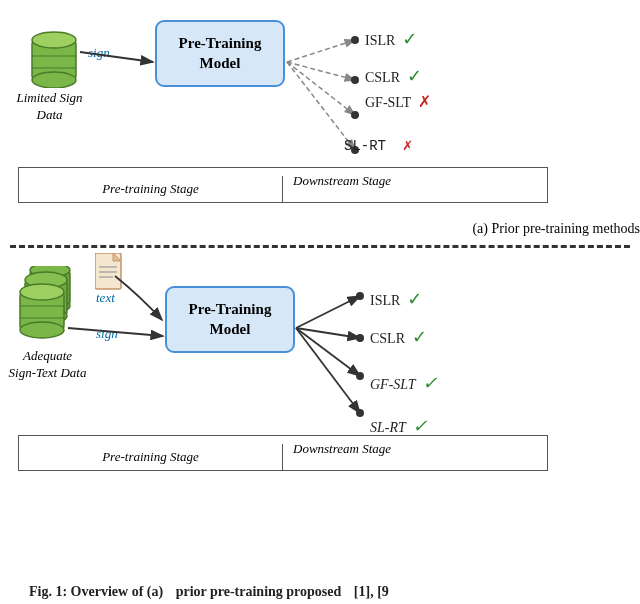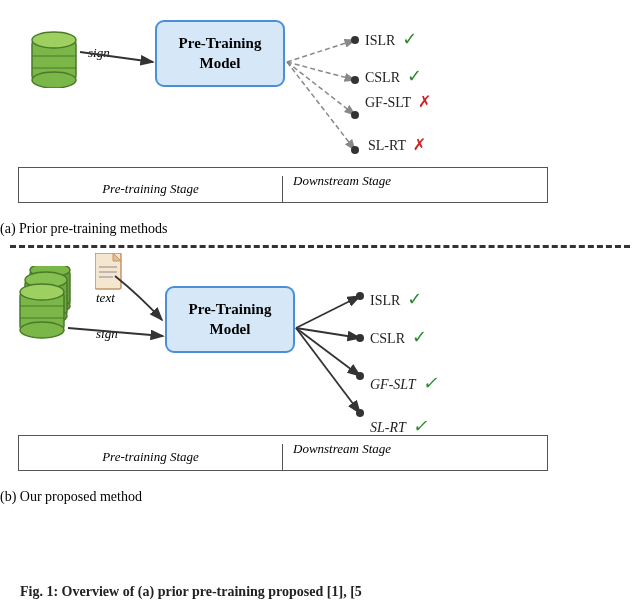--- a/index.html
+++ b/index.html
@@ -46,21 +46,21 @@
       font-weight: bold;
       padding: 12px 10px;
       line-height: 1.3;
       position: absolute;
     }
 
     .label-text {
       position: absolute;
       font-style: italic;
       font-size: 13px;
-      color: #000000;
+      color: #0369a1;
     }
 
     
     .stage-bar {
       position: absolute;
       display: flex;
       border: 1.5px solid #555;
     }
 
     .stage-left {
@@ -75,21 +75,21 @@
     .stage-right {
       text-align: left;
       font-style: italic;
       font-size: 13px;
       padding: 5px 10px;
     }
 
     
     .caption {
       position: absolute;
-      text-align: left;
+      text-align: right;
       font-size: 14px;
       width: 100%;
       left: 0;
     }
 
     
     .task-label {
       position: absolute;
       font-size: 14px;
       font-weight: normal;
@@ -122,20 +122,21 @@
       font-size: 14px;
       color: #222;
       left: 0;
       width: 100%;
       text-align: left;
       padding: 0 20px;
     }
 
     .fig-caption span {
       font-weight: bold;
+      margin-left: 9px;
     }
   </style>
 </head>
 <body>
 
 <div class="top-section diagram-section">
 
   <div style="position:absolute; top:28px; left:28px;">
     <svg width="52" height="60" viewBox="0 0 52 60">
 
@@ -143,20 +144,24 @@
 
       <ellipse cx="26" cy="12" rx="22" ry="8" fill="#9dd060" stroke="#4a7a28" stroke-width="1.5"></ellipse>
 
       <ellipse cx="26" cy="52" rx="22" ry="8" fill="#7ab648" stroke="#4a7a28" stroke-width="1.5"></ellipse>
 
       <line x1="4" y1="28" x2="48" y2="28" stroke="#4a7a28" stroke-width="1"></line>
       <line x1="4" y1="40" x2="48" y2="40" stroke="#4a7a28" stroke-width="1"></line>
     </svg>
   </div>
 
+  <div style="position:absolute; top:90px; left:12px; text-align:center; font-size:13px; font-style:italic; line-height:1.3; width:75px;">
+    <span>Limited
+Sign Data</span>
+  </div>
 
   <div class="label-text" style="top:45px; left:88px;">sign</div>
 
   <div class="model-box" style="width:130px; top:20px; left:155px;">
     <span>Pre-Training</span><br>
     <span>Model</span>
   </div>
 
   <svg class="arrows-svg" viewBox="0 0 600 230" style="position:absolute;top:0;left:0;width:600px;height:230px;">
 
@@ -184,21 +189,21 @@
 
   <div class="task-label" style="top:28px; left:365px;">
     ISLR &nbsp;<span class="check-green">✓</span>
   </div>
   <div class="task-label" style="top:65px; left:365px;">
     CSLR &nbsp;<span class="check-green">✓</span>
   </div>
   <div class="task-label" style="top:92px; left:365px;">
     GF-SLT &nbsp;<span class="cross-red">✗</span>
   </div>
-  <div class="task-label" style="top:135px; left:368px;">
+  <div class="task-label" style="top:135px; left:344px;font-family:Liberation Mono, monospace;">
     SL-RT &nbsp;<span class="cross-red">✗</span>
   </div>
 
   <div class="stage-bar" style="bottom:42px; left:18px; width:530px;">
     <div class="stage-left" style="width:265px;">Pre-training Stage</div>
     <div class="stage-right" style="width:265px;">Downstream Stage</div>
   </div>
 
   <div class="caption" style="bottom:8px; font-size:14px;">(a) Prior pre-training methods</div>
 </div>
@@ -261,37 +266,39 @@
     <line x1="296" y1="80" x2="360" y2="90" stroke="#333" stroke-width="1.8" marker-end="url(#arrowhead2)"></line>
     <line x1="296" y1="80" x2="360" y2="128" stroke="#333" stroke-width="1.8" marker-end="url(#arrowhead2)"></line>
     <line x1="296" y1="80" x2="360" y2="165" stroke="#333" stroke-width="1.8" marker-end="url(#arrowhead2)"></line>
 
     <circle cx="360" cy="48" r="4" fill="#333"></circle>
     <circle cx="360" cy="90" r="4" fill="#333"></circle>
     <circle cx="360" cy="128" r="4" fill="#333"></circle>
     <circle cx="360" cy="165" r="4" fill="#333"></circle>
   </svg>
 
+  <div style="position:absolute; top:100px; left:5px; text-align:center; font-size:13px; font-style:italic; line-height:1.3; width:85px;">
+    <span>Adequate<br>Sign-Text Data</span>
+  </div>
 
   <div class="task-label" style="top:40px; left:370px;">
     ISLR &nbsp;<span class="check-green">✓</span>
   </div>
   <div class="task-label" style="top:78px; left:370px;">
     CSLR &nbsp;<span class="check-green">✓</span>
   </div>
   <div class="task-label" style="top:124px; left:370px;font-style:italic;">
     GF-SLT &nbsp;<span class="check-green">✓</span>
   </div>
   <div class="task-label" style="top:167px; left:370px;font-style:italic;">
     SL-RT &nbsp;<span class="check-green">✓</span>
   </div>
 
   <div class="stage-bar" style="bottom:72px; left:18px; width:530px;">
     <div class="stage-left" style="width:265px;">Pre-training Stage</div>
     <div class="stage-right" style="width:265px;">Downstream Stage</div>
   </div>
 
-  <div class="caption" style="bottom:38px; font-size:14px;">(b) Our proposed method</div>
 </div>
 
 <div class="fig-caption" style="bottom:4px;">
-  <span>Fig. 1: Overview of (a) </span><span style="font-weight:bold;">prior pre-training proposed</span><span> [1], [5</span>
+  <span>Fig. 1: Overview of (a) </span><span style="font-weight:bold;">prior pre-training proposed</span><span> [1], [9</span>
 </div>
 
 </body></html>

